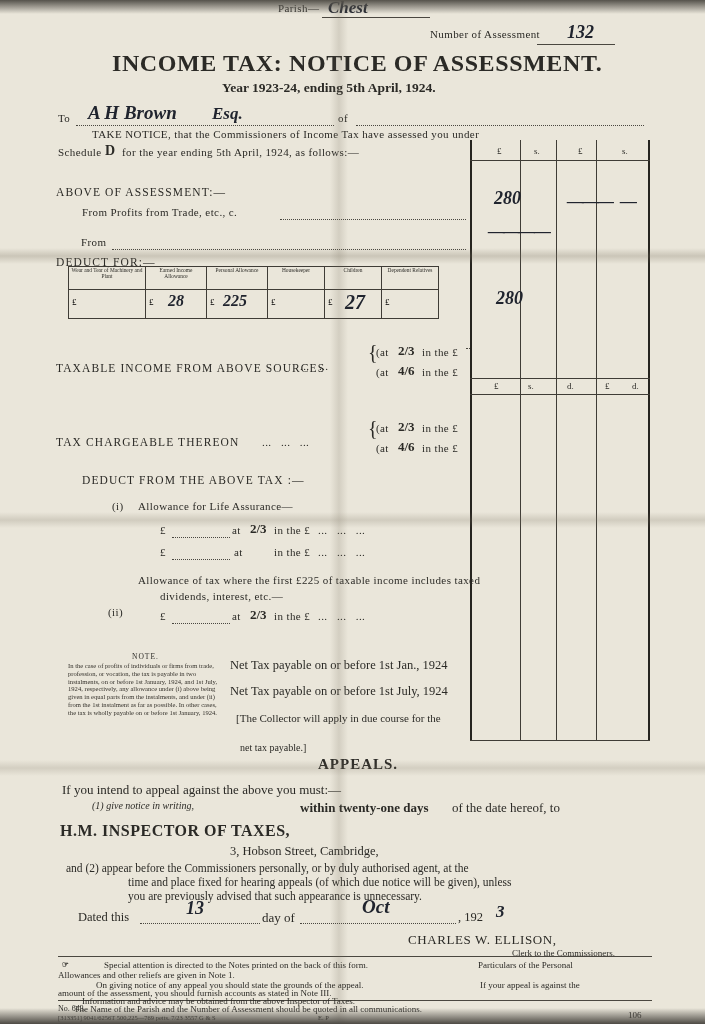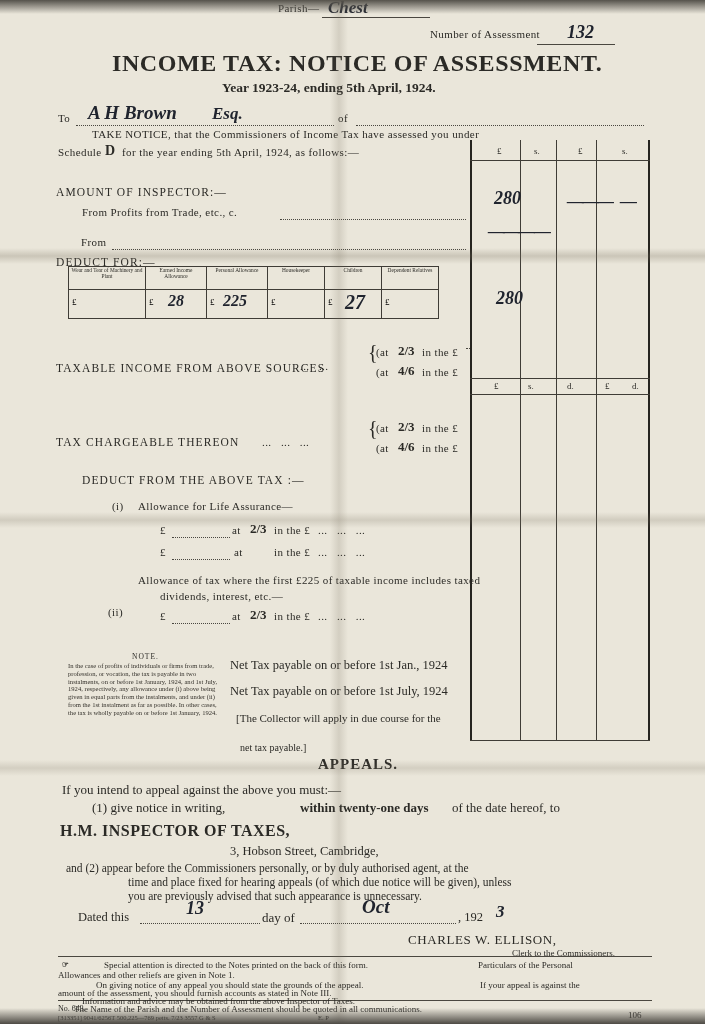--- a/index.html
+++ b/index.html
@@ -93,21 +93,21 @@
     <div class="t sm" style="left:534px;top:146px;">s.</div>
     <div class="t sm" style="left:578px;top:146px;">£</div>
     <div class="t sm" style="left:622px;top:146px;">s.</div>
 
     <div class="t sm" style="left:494px;top:381px;">£</div>
     <div class="t sm" style="left:528px;top:381px;">s.</div>
     <div class="t sm" style="left:567px;top:381px;">d.</div>
     <div class="t sm" style="left:605px;top:381px;">£</div>
     <div class="t sm" style="left:632px;top:381px;">d.</div>
 
-    <div class="t lbl-caps" style="left:56px;top:186px;">AMOUNT OF INSPECTOR:—</div>
+    <div class="t lbl-caps" style="left:56px;top:186px;">ABOVE OF ASSESSMENT:—</div>
     <div class="t lbl" style="left:82px;top:206px;">From Profits from Trade, etc., c.</div>
     <div class="t dots" style="left:280px;top:208px;width:186px;height:11px;"></div>
 
     <div class="t ink" style="left:494px;top:188px;font-size:18px;">280</div>
     <div class="t ink" style="left:567px;top:192px;font-size:17px;letter-spacing:-2px;">———</div>
     <div class="t ink" style="left:620px;top:192px;font-size:17px;">—</div>
 
     <div class="t lbl" style="left:81px;top:236px;">From</div>
     <div class="t dots" style="left:112px;top:238px;width:354px;height:11px;"></div>
     <div class="t ink" style="left:488px;top:222px;font-size:17px;letter-spacing:-2px;">———</div>
@@ -205,21 +205,21 @@
     <div class="t" style="left:132px;top:652px;font-size:7.5px;letter-spacing:1px;">NOTE.</div>
     <div class="note-box" style="left:68px;top:662px;width:150px;">In the case of profits of individuals or firms from trade, profession, or vocation, the tax is payable in two instalments, on or before 1st January, 1924, and 1st July, 1924, respectively, any allowance under (i) above being given in equal parts from the instalments, and under (ii) from the 1st instalment as far as possible. In other cases, the tax is wholly payable on or before 1st January, 1924.</div>
 
     <div class="t" style="left:230px;top:658px;font-size:12.5px;">Net Tax payable on or before 1st Jan., 1924</div>
     <div class="t" style="left:230px;top:684px;font-size:12.5px;">Net Tax payable on or before 1st July, 1924</div>
     <div class="t" style="left:236px;top:712px;font-size:11px;">[The Collector will apply in due course for the</div>
     <div class="t" style="left:240px;top:726px;font-size:10px;margin-top:16px;">net tax payable.]</div>
 
     <div class="t" style="left:318px;top:756px;font-size:15px;font-weight:bold;letter-spacing:1px;">APPEALS.</div>
     <div class="t" style="left:62px;top:782px;font-size:13px;">If you intend to appeal against the above you must:—</div>
-    <div class="t" style="left:92px;top:800px;font-size:13px;">(1)  give notice in writing,</div>
+    <div class="t" style="left:92px;top:800px;font-size:10px;font-style:italic;">(1)  give notice in writing,</div>
     <div class="t" style="left:300px;top:800px;font-size:13px;font-weight:bold;">within twenty-one days</div>
     <div class="t" style="left:452px;top:800px;font-size:13px;">of  the  date  hereof,  to</div>
 
     <div class="t" style="left:60px;top:822px;font-size:16px;font-weight:bold;letter-spacing:.5px;">H.M.  INSPECTOR  OF  TAXES,</div>
     <div class="t" style="left:230px;top:844px;font-size:12.5px;">3, Hobson Street, Cambridge,</div>
 
     <div class="t" style="left:66px;top:862px;font-size:11.5px;">and  (2)  appear  before  the  Commissioners  personally,  or  by  duly  authorised  agent,  at  the</div>
     <div class="t" style="left:128px;top:876px;font-size:11.5px;">time  and  place  fixed  for  hearing  appeals  (of  which  due  notice  will  be  given),  unless</div>
     <div class="t" style="left:128px;top:890px;font-size:11.5px;">you  are  previously  advised  that  such  appearance  is  unnecessary.</div>
 

